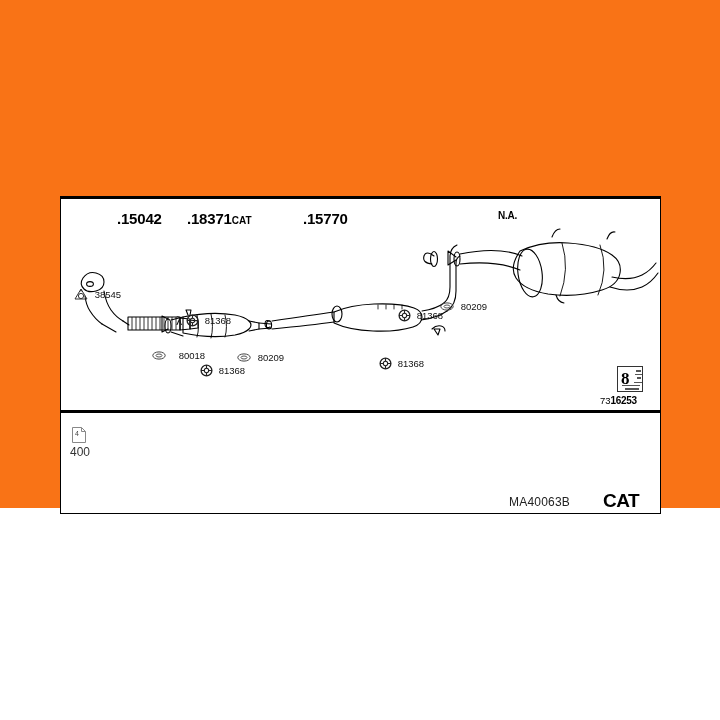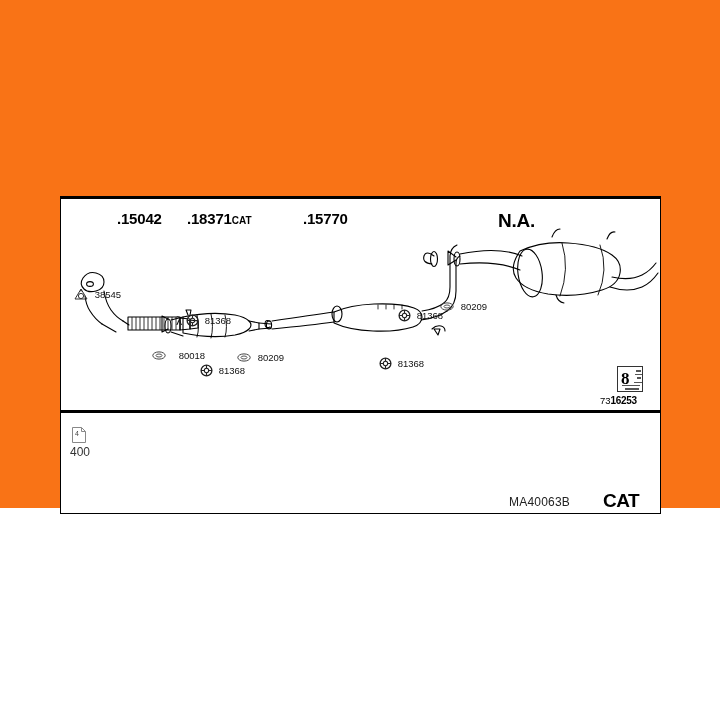--- a/index.html
+++ b/index.html
@@ -56,21 +56,21 @@
     position: absolute;
     font-weight: bold;
     color: #000;
     white-space: nowrap;
     letter-spacing: -0.2px;
   }
   .hdr-15042 { left: 117px; top: 210px; font-size: 15px; }
   .hdr-18371 { left: 187px; top: 210px; font-size: 15px; }
   .hdr-18371 .suffix { font-size: 10px; font-weight: bold; letter-spacing: 0; }
   .hdr-15770 { left: 303px; top: 210px; font-size: 15px; }
-  .hdr-na    { left: 498px; top: 210px; font-size: 19px; }
+  .hdr-na    { left: 498px; top: 210px; font-size: 10px; }
 
   
   .callout {
     position: absolute;
     font-size: 9.5px;
     color: #111;
     white-space: nowrap;
     font-family: "Liberation Sans", sans-serif;
   }
 

